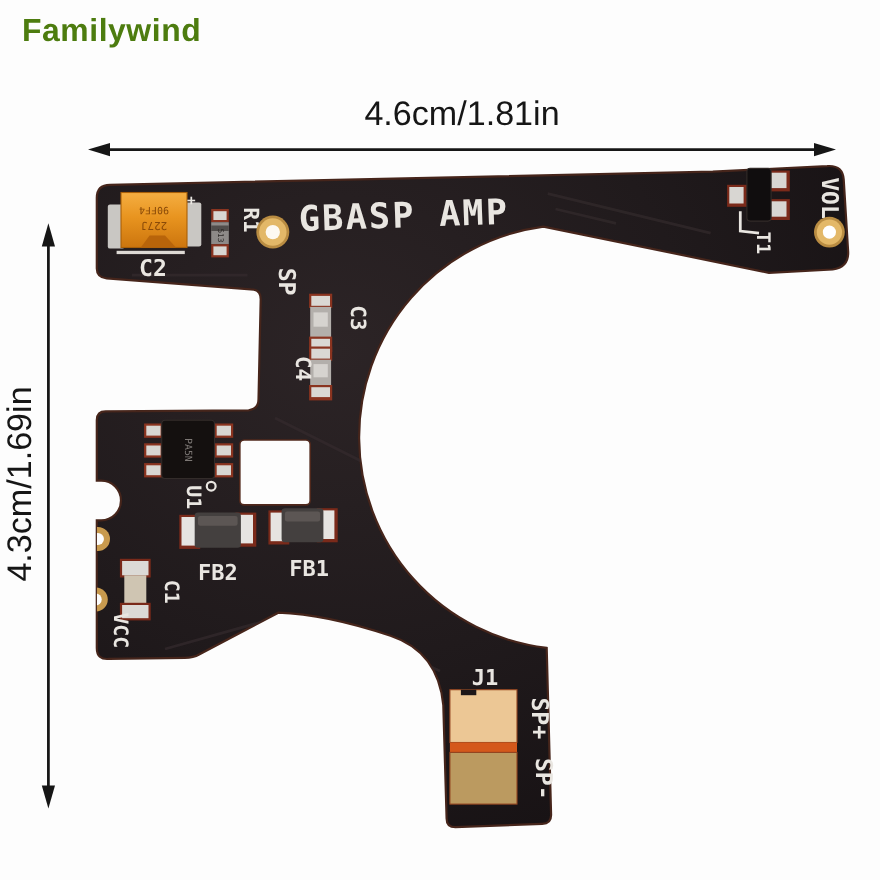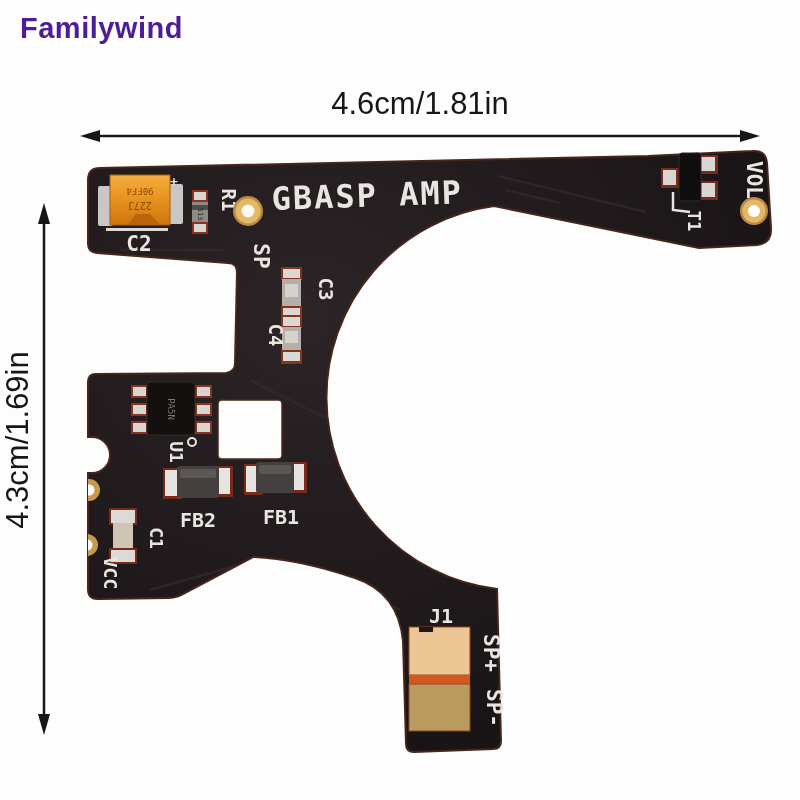--- a/index.html
+++ b/index.html
@@ -2,21 +2,21 @@
 <html><head>
 <meta charset="utf-8">
 <style>
   html,body{margin:0;padding:0;background:#ffffff;}
   .stage{
     position:relative;width:800px;height:800px;background:#fdfdfd;
     overflow:hidden;font-family:"Liberation Sans",sans-serif;
   }
   .watermark{
     position:absolute;left:20px;top:12px;font-size:29px;font-weight:600;
-    letter-spacing:0.5px;color:#4c1d95;
+    letter-spacing:0.5px;color:#4d7c0f;
   }
   svg text{user-select:none;}
   .dim-label{font-family:"Liberation Sans",sans-serif;font-size:31px;fill:#161616;}
   .silk{font-family:"DejaVu Sans Mono",monospace;font-weight:bold;fill:#e9e6e1;}
   .mark{font-family:"DejaVu Sans Mono",monospace;}
 </style>
 </head>
 <body>
 
 <div class="stage">

